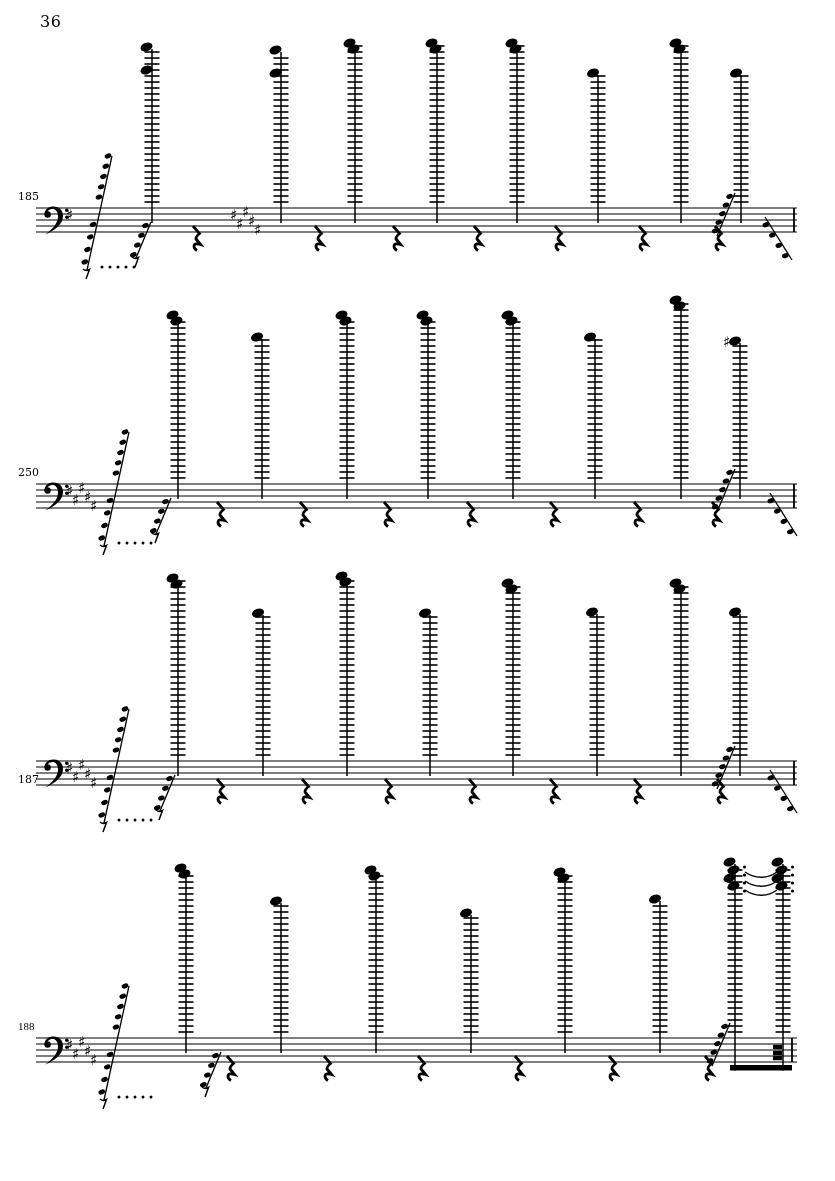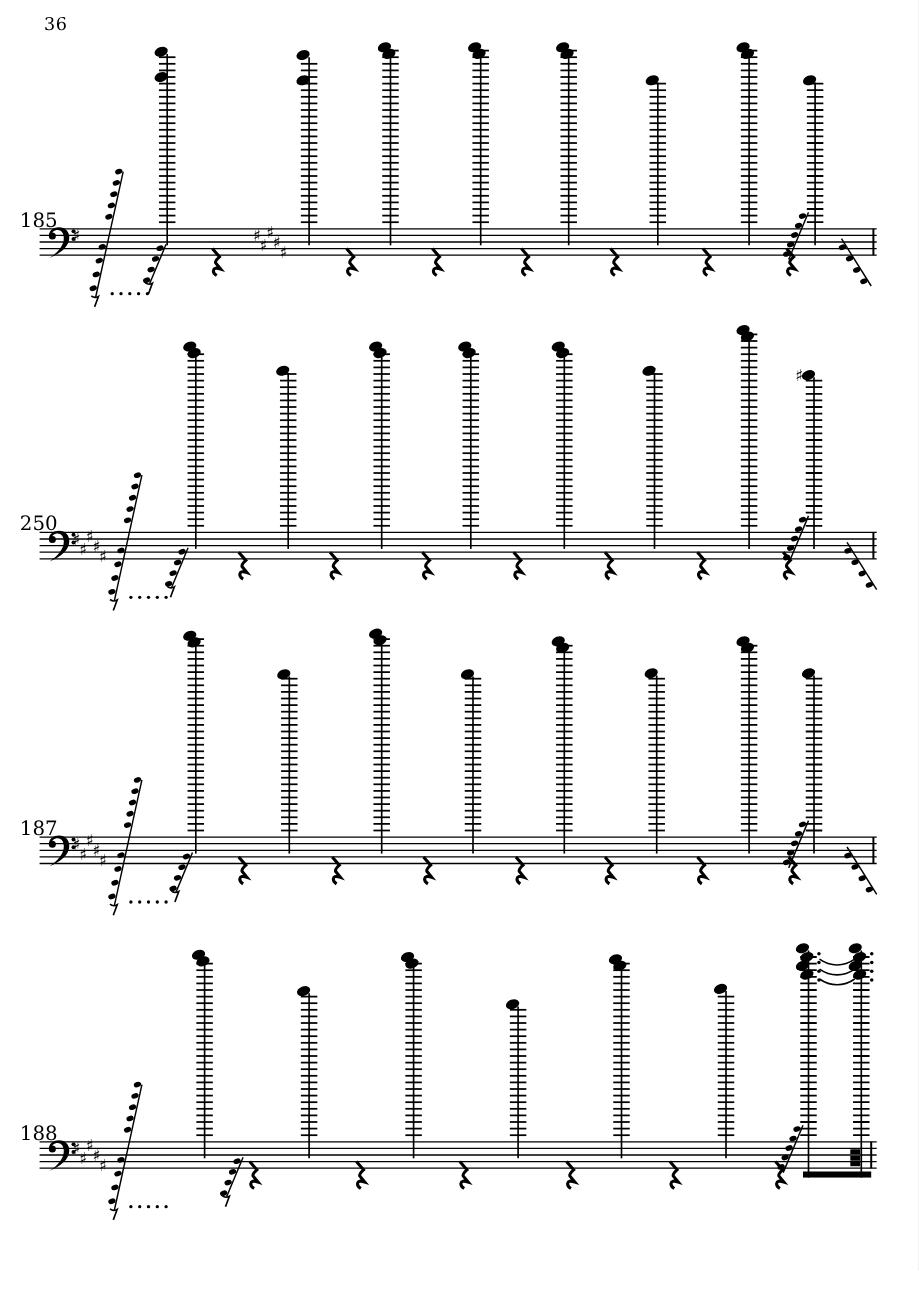--- a/index.html
+++ b/index.html
@@ -11,33 +11,33 @@
     color:#000;
     overflow:hidden;
     margin:0 auto;
   }
   .page-number{
     position:absolute;left:40px;top:12px;
     font-size:16px;letter-spacing:.5px;
   }
   .measure-label{
     position:absolute;left:18px;width:34px;
-    font-size:18px;text-align:left;
+    font-size:11px;text-align:left;
   }
   svg.score{position:absolute;left:0;top:0;}
 </style>
 </head>
 <body>
 
 <div class="page">
   <div class="page-number">36</div>
   <div class="measure-label" style="top: 190px;">185</div>
   <div class="measure-label" style="top: 466px;">250</div>
-  <div class="measure-label" style="top: 743px;">187</div>
-  <div class="measure-label" style="top: 1020px;">188</div>
+  <div class="measure-label" style="top: 773px;">187</div>
+  <div class="measure-label" style="top: 1020px; font-family: Liberation Serif, serif;">188</div>
   <svg class="score" id="score-svg" xmlns="http://www.w3.org/2000/svg" width="835" height="1181" viewBox="0 0 835 1181">
       <g>
         <g>
           <line x1="36" y1="208" x2="797" y2="208" stroke="#000000" stroke-width="1.2"></line>
           <line x1="36" y1="214" x2="797" y2="214" stroke="#000000" stroke-width="1.2"></line>
           <line x1="36" y1="220" x2="797" y2="220" stroke="#000000" stroke-width="1.2"></line>
           <line x1="36" y1="226" x2="797" y2="226" stroke="#000000" stroke-width="1.2"></line>
           <line x1="36" y1="232" x2="797" y2="232" stroke="#000000" stroke-width="1.2"></line>
         </g>
         <line x1="794" y1="208" x2="794" y2="232" stroke="#000000" stroke-width="1.8"></line>

